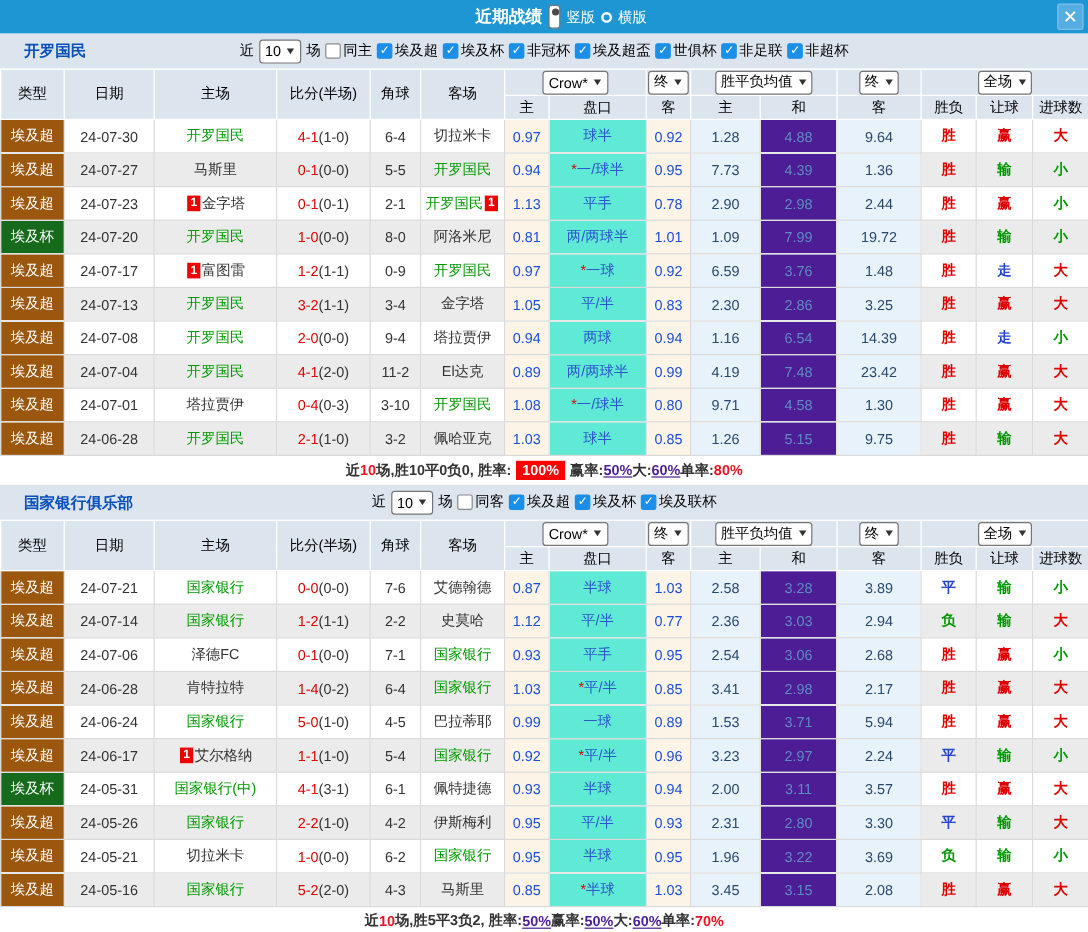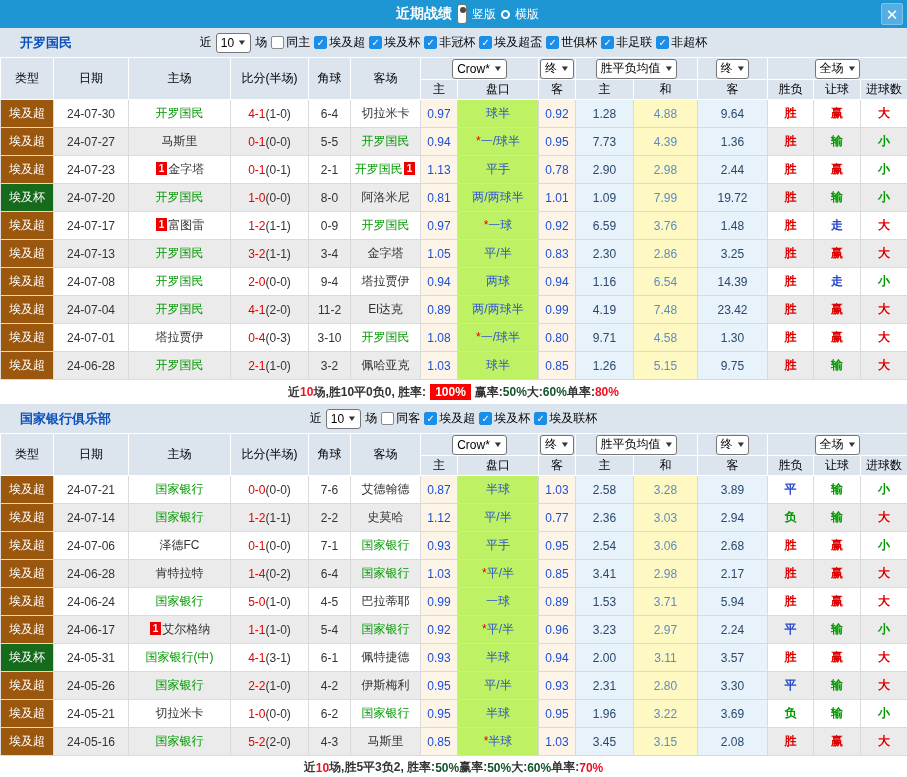--- a/index.html
+++ b/index.html
@@ -45,40 +45,40 @@
     font-size:12px; color:#000; text-align:center; }
   thead tr.r1 th { height:22px; }
   thead tr.r2 th { height:20px; }
   tbody td { border:1px solid #dadada; text-align:center; height:28px;
     font-size:12px; background:#fff; overflow:hidden; white-space:nowrap; }
   tr.alt td.pl { background:#ebebeb; }
   td.type { color:#fff; background:#9a570d; }
   td.type.cup { background:#156a1c; }
   td.date { color:#333; }
   td.ah  { background:#fcf4e7; color:#1d4ed8; }
-  td.ahline { background:#bef264; color:#2d55cc; }
+  td.ahline { background:#5eead4; color:#2d55cc; }
   td.eu  { background:#e8f2fa; color:#29486e; }
-  td.eud { background:#fef9c3; color:#5e8cc0; }
+  td.eud { background:#4c1d95; color:#5e8cc0; }
   td.res { font-weight:bold; }
   .team-link { cursor:pointer; }
   .grn { color:#009900; }
   .ft { color:#e00000; }
   .ht { color:#333; }
   .star { color:#e00000; }
   .badge { display:inline-block; background:#ee0000; color:#fff; font-size:10px;
     font-weight:bold; line-height:13px; height:13px; padding:0 3px;
     vertical-align:1px; margin:0 1px; }
   .c-red { color:#e00000; } .c-green { color:#009900; } .c-blue { color:#2547cc; }
 
   
   .summary { display:flex; align-items:center; justify-content:center;
     font-weight:bold; color:#333; }
   .summary.s1 { height:24px; } .summary.s2 { height:23px; }
   .summary .seg-red { color:#ee1122; }
-  .summary .seg-blue { color:#14532d; }
+  .summary .seg-blue { color:#4c1d95;text-decoration:underline; }
   .summary .seg-badge { background:#fe0000; color:#fff; padding:1px 5px; margin:0 4px; }
 </style>
 </head>
 <body>
 
 <div class="titlebar">
   <div class="title-group">
     <span class="title">近期战绩</span>
     <span class="radio sel"></span>
     <span class="radio-label">竖版</span>

